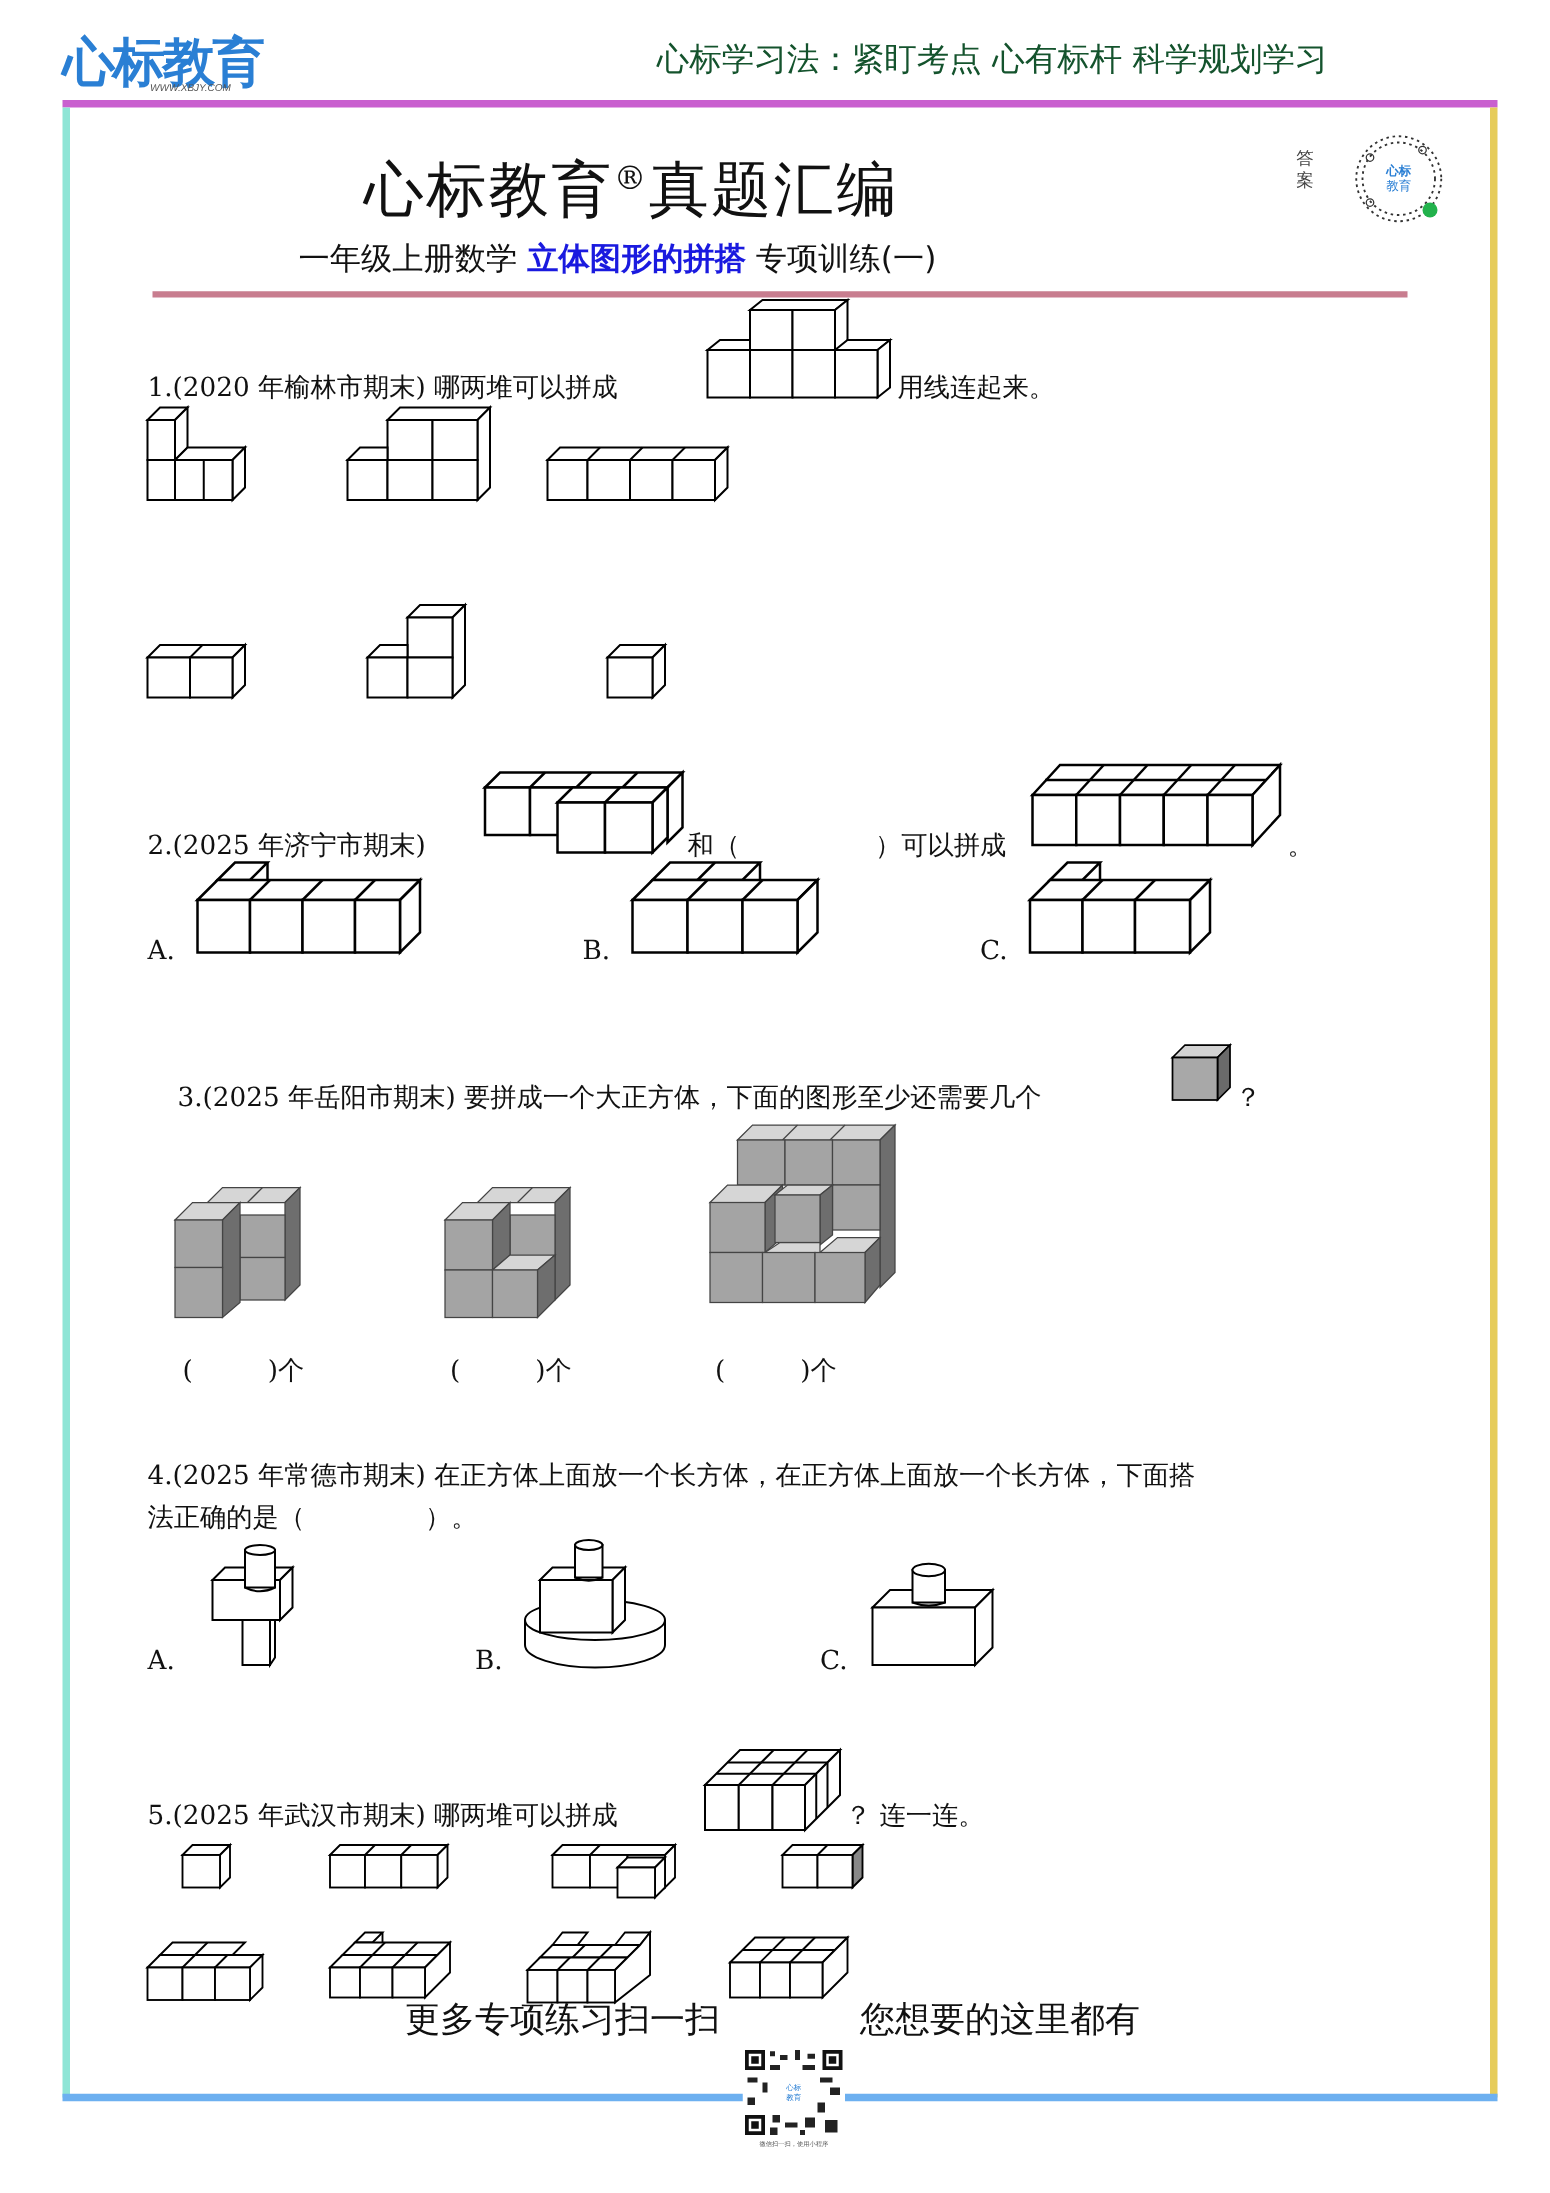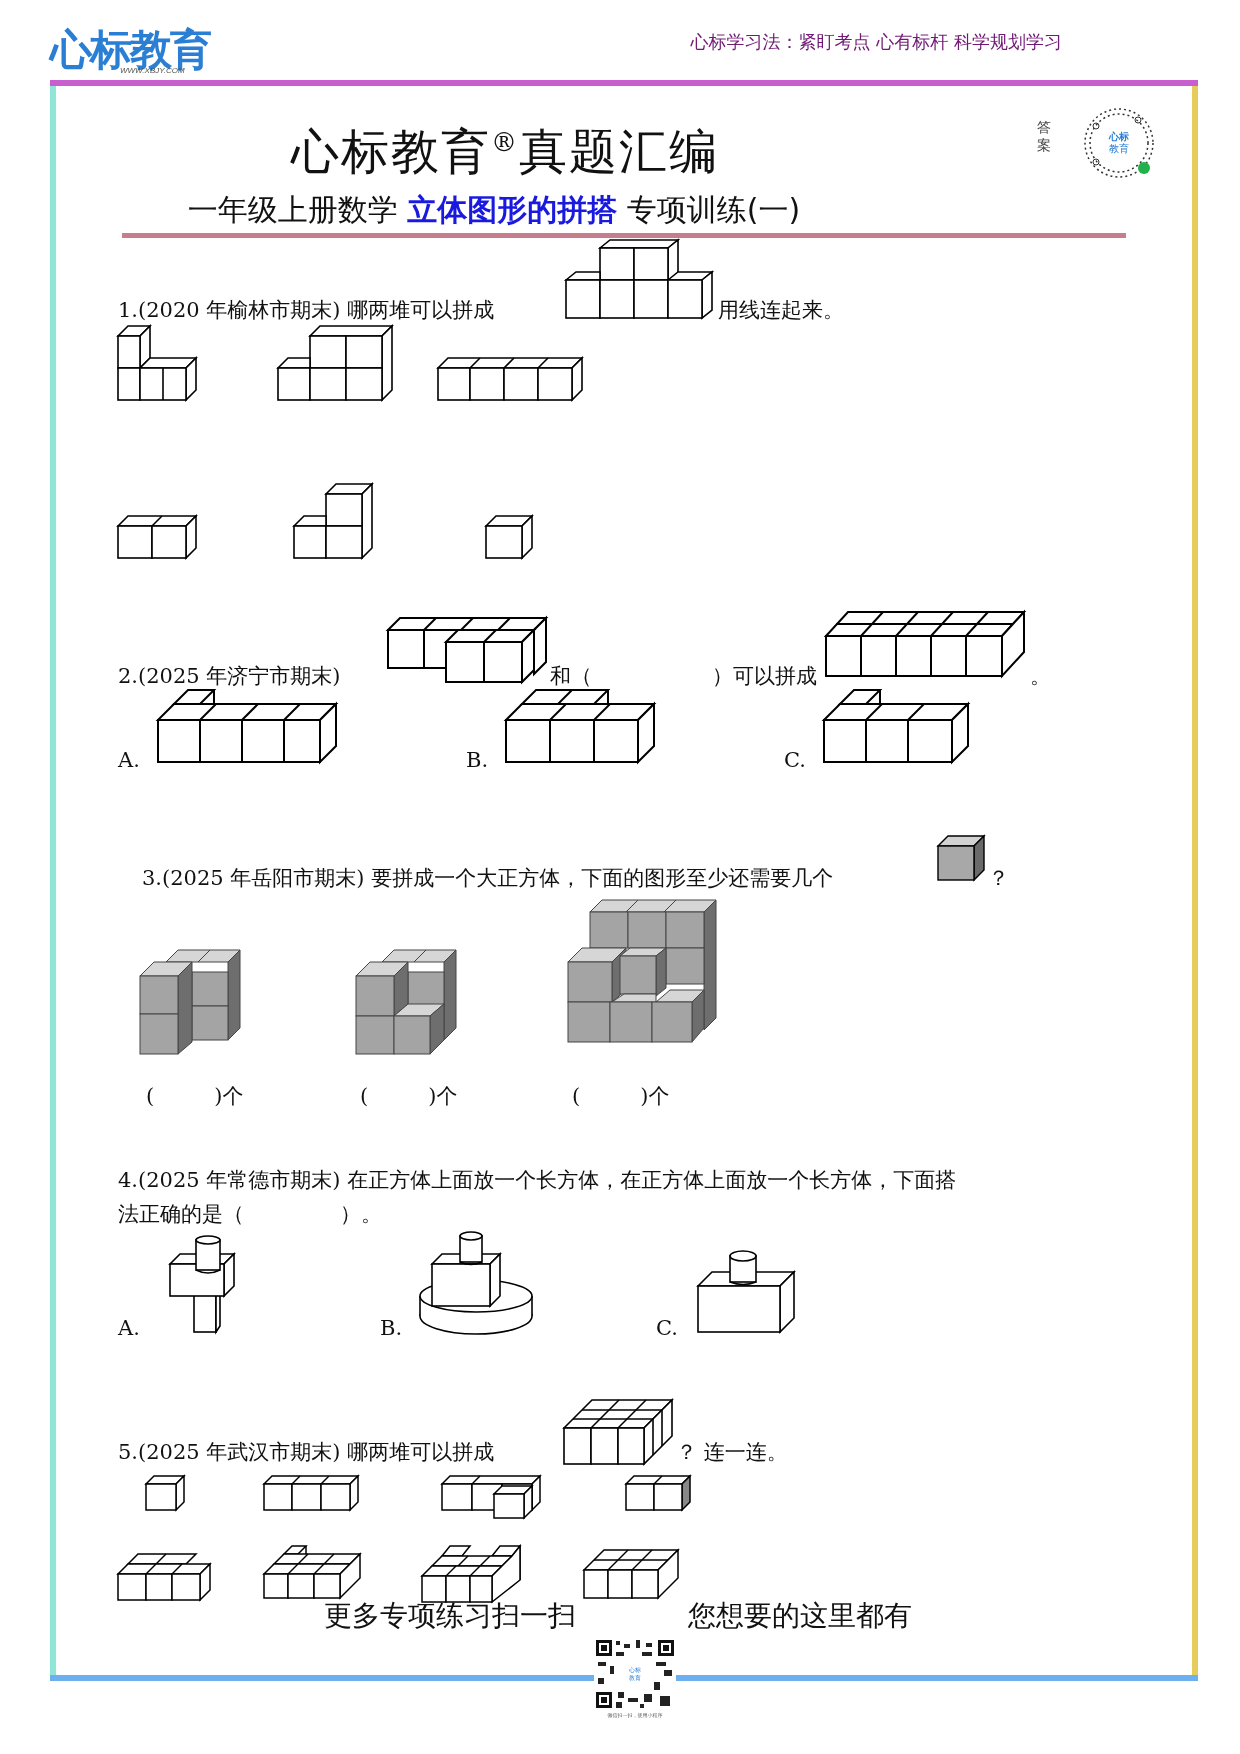--- a/index.html
+++ b/index.html
@@ -2,28 +2,28 @@
 <html><head>
 <meta charset="utf-8">
 <style>
   html, body { margin:0; padding:0; background:#fff; }
   body { width:1240px; height:1754px; position:relative; overflow:hidden;
          font-family:"DejaVu Serif","Liberation Serif",serif; color:#111; }
   .abs { position:absolute; }
   .logo { left:50px; top:26px; width:160px; height:54px; }
   .logo-text { font-family:"DejaVu Sans","Liberation Sans",sans-serif; font-size:42px; font-weight:bold; color:#2a7fd4; letter-spacing:-2px; line-height:48px; }
   .logo-url { position:absolute; left:70px; top:40px; font-family:"Liberation Sans",sans-serif; font-size:8px; font-style:italic; font-weight:normal; color:#555; }
-  .slogan { right:178px; top:30px; font-size:18px; color:#701a75; white-space:nowrap; }
+  .slogan { right:178px; top:30px; font-size:26px; color:#14532d; white-space:nowrap; }
   .bar-top { left:50px; top:80px; width:1148px; height:6px; background:#c95fcf; }
   .bar-left { left:50px; top:86px; width:6px; height:1592px; background:#8fe5d6; }
   .bar-right { left:1192px; top:86px; width:6px; height:1592px; background:#e6cc5a; }
   .bar-bottom { left:50px; top:1675px; width:1148px; height:6px; background:#6db0f0; }
   .title { left:0; width:1010px; top:120px; text-align:center; font-size:48px; letter-spacing:2px; }
   .title sup { font-size:26px; }
-  .subtitle { left:0; width:988px; top:190px; text-align:center; font-family:"DejaVu Sans","Liberation Sans",sans-serif; font-size:30px; }
+  .subtitle { left:0; width:988px; top:190px; text-align:center; font-family:"DejaVu Sans","Liberation Sans",sans-serif; font-size:25px; }
   .subtitle .hl { color:#1a1adf; font-weight:bold; }
   .rule { left:122px; top:233px; width:1004px; height:5px; background:#c87d8f; }
   .ans-label { left:1036px; top:118px; font-size:14px; color:#444; width:16px; line-height:18px; text-align:center; }
   .qr-small { left:1082px; top:106px; width:74px; height:74px; }
   .q { font-size:21px; white-space:nowrap; }
   .lbl { font-size:21px; }
   svg.fig { position:absolute; overflow:visible; }
   .foot-text { top:1597px; font-family:Liberation Mono, monospace; font-size:28px; color:#111; white-space:nowrap; }
   .qr-foot { left:594px; top:1638px; width:82px; height:72px; }
   .qr-foot-cap { left:594px; top:1712px; width:82px; font-size:5px; color:#555; text-align:center; font-family:"Liberation Sans",sans-serif; }
@@ -171,21 +171,21 @@
       <rect x="36" y="12" width="36" height="38"></rect>
     <polygon points="58,24 70,12 146,12 134,24"></polygon>
       <line x1="96" y1="24" x2="108" y2="12"></line>
     <polygon points="134,24 146,12 146,52 134,64"></polygon>
     <rect x="58" y="24" width="38" height="40"></rect>
       <rect x="96" y="24" width="38" height="40"></rect>
   </g>
 </svg>
 <div class="abs q" style="left:550px; top:662px;">和（</div>
 <div class="abs" style="left:600px; top:660px; width:96px; height:28px;"></div>
-<div class="abs q" style="left:700px; top:662px;margin-left:12px;">）可以拼成</div>
+<div class="abs q" style="left:700px; top:662px;">）可以拼成</div>
 <svg class="fig" style="left:826px; top:612px;" width="200" height="66">
   <g fill="#fff" stroke="#000" stroke-width="2">
     <polygon points="0,24 22,0 198,0 176,24"></polygon>
     <line x1="10" y1="12" x2="188" y2="12"></line>
     <line x1="35" y1="24" x2="57" y2="0"></line>
       <line x1="70" y1="24" x2="92" y2="0"></line>
       <line x1="105" y1="24" x2="127" y2="0"></line>
       <line x1="140" y1="24" x2="162" y2="0"></line>
     <polygon points="176,24 198,0 198,40 176,64"></polygon>
     <rect x="0" y="24" width="35" height="40"></rect>

